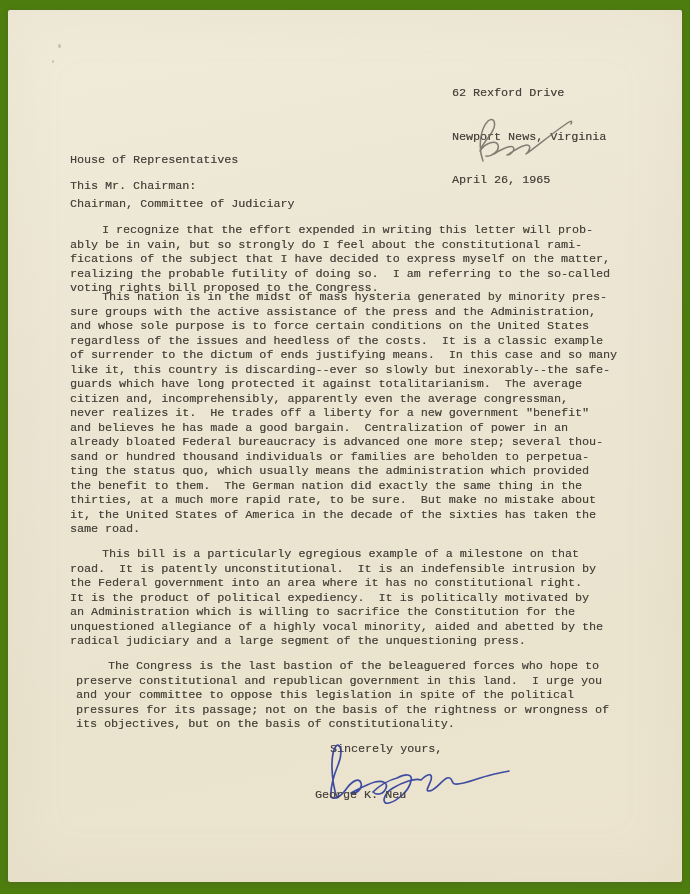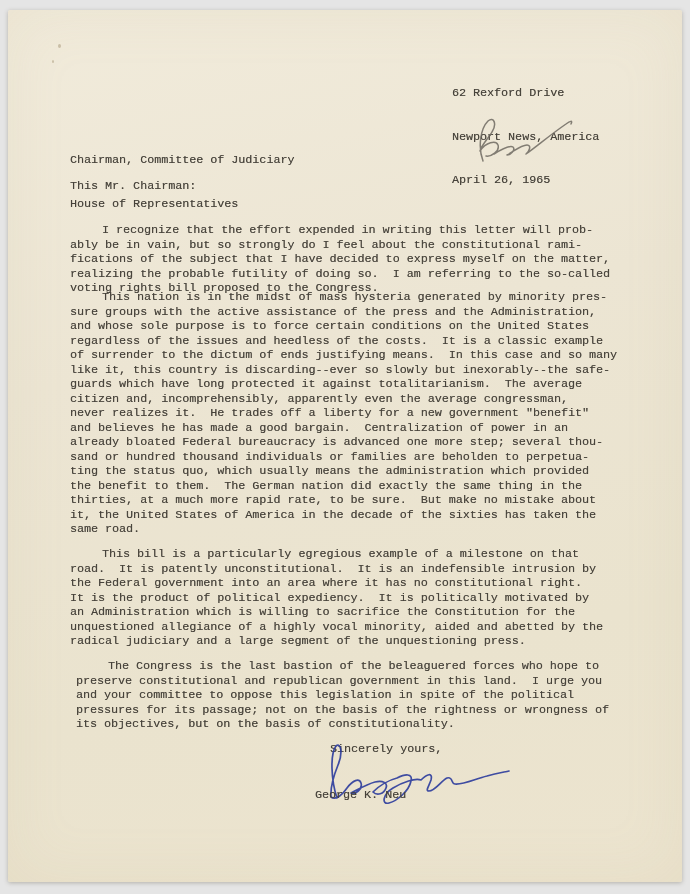--- a/index.html
+++ b/index.html
@@ -6,21 +6,21 @@
   html, body { width: 690px; height: 894px; }
   body {
     background: #fbfbf9;
     font-family: "Liberation Mono", "DejaVu Sans Mono", monospace;
     overflow: hidden;
     position: relative;
   }
   .scan {
     position: absolute;
     inset: 0;
-    background: #e5e5e5;
+    background: #4d7c0f;
   }
   .page {
     position: absolute;
     left: 8px; top: 10px;
     width: 674px; height: 872px;
     background: linear-gradient(168deg, #f1ebdb 0%, #ece5d3 38%, #eae3ce 72%, #ece4cf 100%);
     border-radius: 2px;
     box-shadow: 0 1px 4px rgba(90,80,60,0.35), inset 0 0 60px rgba(190,170,130,0.12);
   }
   .typed {
@@ -52,35 +52,35 @@
 <body>
 
 <div class="scan">
   <div class="page">
 
     <div class="speck" style="left:50px; top:34px; width:3px; height:4px;"></div>
     <div class="speck" style="left:44px; top:50px; width:2px; height:3px;"></div>
 
     <div class="typed" style="left:444px; top:47px;">
       <span class="addr-line">62 Rexford Drive</span>
-      <span class="addr-line">Newport News, America</span>
+      <span class="addr-line">Newport News, Virginia</span>
       <span class="addr-line">April 26, 1965</span>
     </div>
 
     <svg class="annot-svg" style="left:458px; top:104px;" width="116" height="54" viewBox="0 0 116 54" role="img" aria-label="Ben">
       <path d="M 17,47 C 12,34 14,15 22,7 C 28,2 31,10 26,18 C 22,25 16,30 14,37
                C 20,28 30,26 32,31 C 34,37 25,43 20,42
                M 28,40 C 36,35 44,31 47,33 C 50,36 44,41 41,41
                C 47,38 55,31 61,31 C 66,31 63,38 60,40
                C 70,33 84,21 100,10 C 104,7 107,6 105,10"></path>
     </svg>
 
     <div class="typed" style="left:62px; top:114px;">
+      <span class="addr-line">House of Representatives</span>
       <span class="addr-line">Chairman, Committee of Judiciary</span>
-      <span class="addr-line">House of Representatives</span>
     </div>
 
     <div class="typed" style="left:62px; top:169px;">This Mr. Chairman:</div>
 
     <div class="typed para" style="left:62px; top:213px;">I recognize that the effort expended in writing this letter will prob-
 ably be in vain, but so strongly do I feel about the constitutional rami-
 fications of the subject that I have decided to express myself on the matter,
 realizing the probable futility of doing so.  I am referring to the so-called
 voting rights bill proposed to the Congress.</div>
 

